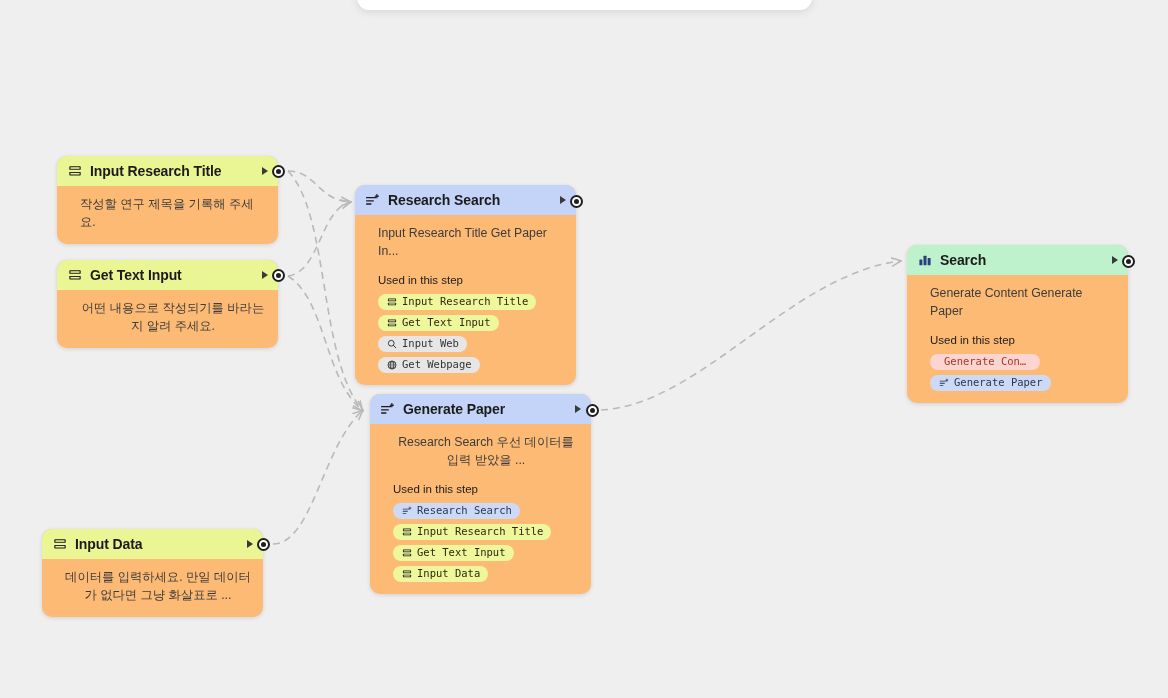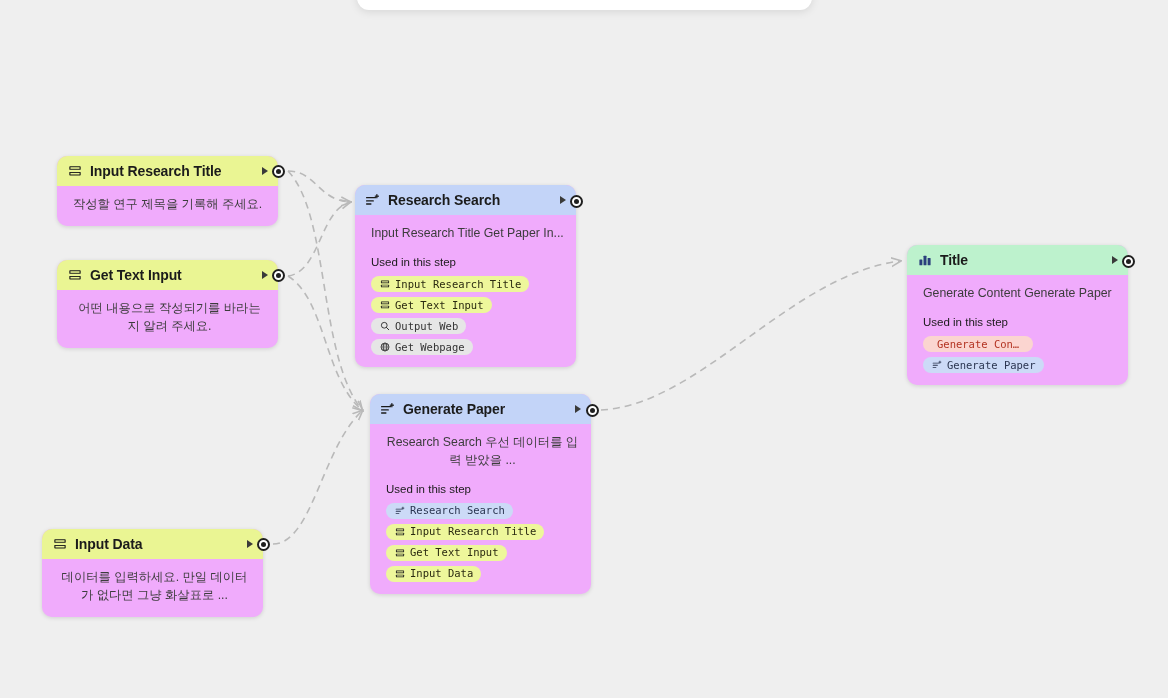--- a/index.html
+++ b/index.html
@@ -29,21 +29,21 @@
   }
 
   
   #edges { position: absolute; left: 0; top: 0; width: 1168px; height: 698px; pointer-events: none; }
   .edge-path { fill: none; stroke: #b9b9b9; stroke-width: 1.6; stroke-dasharray: 7 5; }
 
   
   .node {
     position: absolute;
     border-radius: 10px;
-    background: #f0abfc;
+    background: #fdba74;
     box-shadow: 0 1px 4px rgba(0,0,0,0.13);
     overflow: hidden;
   }
   .node-header {
     display: flex; align-items: center;
     height: 30px;
     padding: 0 8px 0 10px;
     gap: 8px;
   }
   .node-title {
@@ -55,21 +55,21 @@
     flex: 1;
   }
   .play-tri {
     width: 0; height: 0;
     border-left: 6px solid #3a3a3a;
     border-top: 4.5px solid transparent;
     border-bottom: 4.5px solid transparent;
     margin-right: 2px;
     flex: none;
   }
-  .node-body { padding: 10px 12px 12px 16px; }
+  .node-body { padding: 10px 12px 12px 23px; }
   .node-desc {
     font-size: 12.3px;
     color: #3c3c3c;
     line-height: 1.45;
     text-align: center;
   }
   .node-desc.left { text-align: left; }
   .used-label {
     font-size: 11.5px;
     font-weight: 400;
@@ -250,21 +250,21 @@
           </span>
           <span>Get Text Input</span>
         </span>
         <span class="badge gray">
           <span class="icon icon-badge">
             <svg viewBox="0 0 16 16" width="10" height="10">
                 <circle cx="6.8" cy="6.8" r="4.6" fill="none" stroke="#333" stroke-width="1.5"></circle>
                 <line x1="10.2" y1="10.2" x2="14" y2="14" stroke="#333" stroke-width="1.6" stroke-linecap="round"></line>
               </svg>
           </span>
-          <span>Output Web</span>
+          <span>Input Web</span>
         </span>
         <span class="badge gray">
           <span class="icon icon-badge">
             <svg viewBox="0 0 16 16" width="10" height="10">
                 <circle cx="8" cy="8" r="6.4" fill="none" stroke="#333" stroke-width="1.4"></circle>
                 <ellipse cx="8" cy="8" rx="2.8" ry="6.4" fill="none" stroke="#333" stroke-width="1.2"></ellipse>
                 <line x1="1.6" y1="8" x2="14.4" y2="8" stroke="#333" stroke-width="1.2"></line>
                 <line x1="2.6" y1="4.6" x2="13.4" y2="4.6" stroke="#333" stroke-width="1"></line>
                 <line x1="2.6" y1="11.4" x2="13.4" y2="11.4" stroke="#333" stroke-width="1"></line>
               </svg>
@@ -346,21 +346,21 @@
 
   <div class="node" style="left:907px; top:245px; width:221px;">
     <div class="node-header hdr-green">
       <span class="icon icon-hdr">
         <svg viewBox="0 0 16 16" width="14" height="14">
           <rect x="1.6" y="7.5" width="3.4" height="6.5" rx="0.6" fill="#2b3f7d"></rect>
           <rect x="6.3" y="3.2" width="3.4" height="10.8" rx="0.6" fill="#2b3f7d"></rect>
           <rect x="11" y="5.6" width="3.4" height="8.4" rx="0.6" fill="#2b3f7d"></rect>
         </svg>
       </span>
-      <span class="node-title">Title</span>
+      <span class="node-title">Search</span>
       <span class="play-tri"></span>
     </div>
     <div class="node-body">
       <div class="node-desc left">Generate Content Generate Paper</div>
       <div class="used-label">Used in this step</div>
       <div class="badges">
         <span class="badge pink" style="padding:0 14px;">
           <span>Generate Con…</span>
         </span>
         <span class="badge blue">

